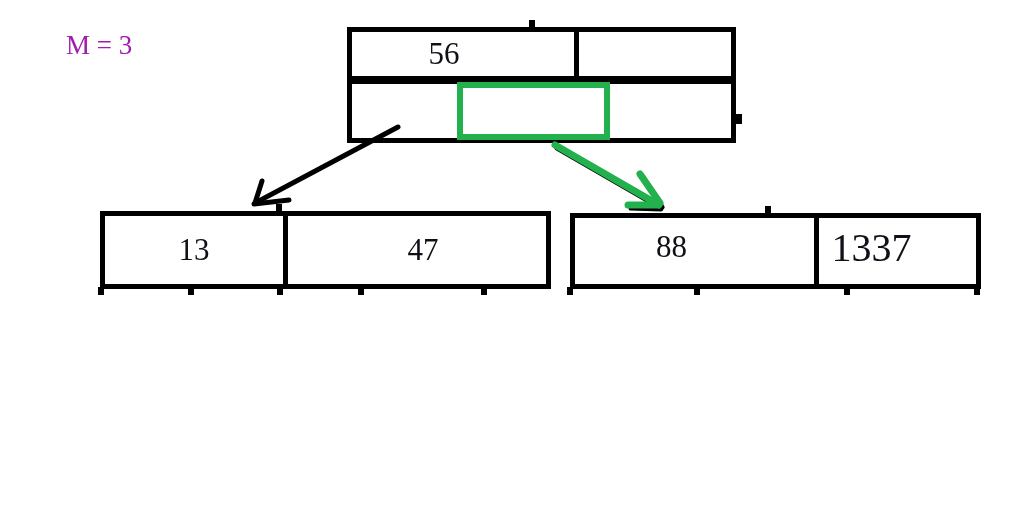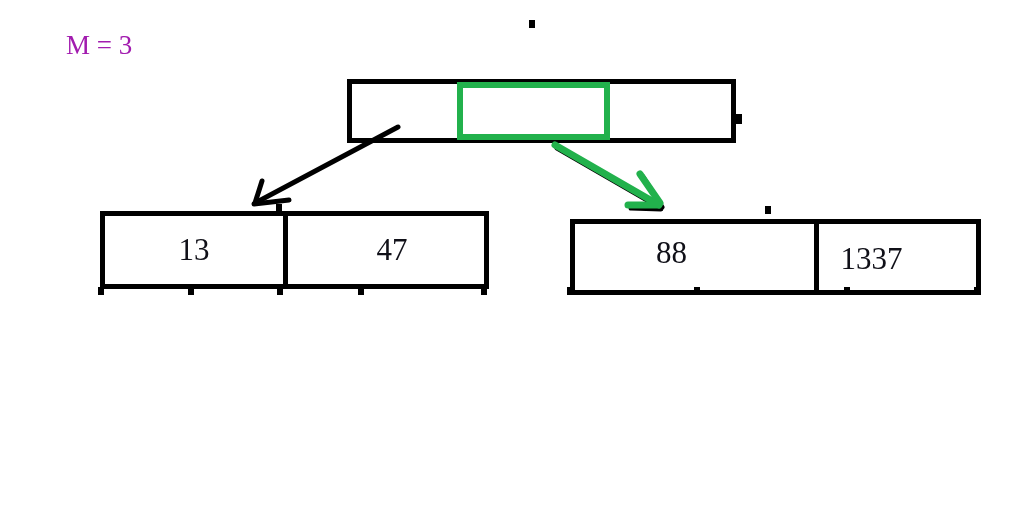--- a/index.html
+++ b/index.html
@@ -42,51 +42,55 @@
   .root-keys .k2 { flex: 1; }
 
   .root-ptrs { left: 347px; top: 79px; width: 389px; height: 64px; }
 
   .green-box {
     border: 6px solid var(--green);
     background: #ffffff;
   }
   .root-green-ptr { left: 457px; top: 82px; width: 153px; height: 58px; }
 
-  .left-leaf { left: 100px; top: 211px; width: 389px; height: 78px; }
+  .left-leaf { left: 100px; top: 211px; width: 451px; height: 78px; }
   .left-leaf .k1 { width: 178px; }
   .left-leaf .k2 { flex: 1; padding-left: 12px; }
 
-  .right-leaf { left: 570px; top: 213px; width: 411px; height: 76px; margin-top: 6px; }
+  .right-leaf { left: 570px; top: 213px; width: 411px; height: 76px; }
   .right-leaf .k1 { width: 193px; padding-right: 46px; padding-bottom: 8px; }
   .right-leaf .k2 { flex: 1; }
 
   .green-key {
-    left: 761px; top: 219px; width: 221px; height: 79px;
+    left: 761px; top: 208px; width: 221px; height: 79px;
     background: transparent;
     display: flex; align-items: center; justify-content: center;
-    font-size: 31px; color: #101018;
+    font-size: 40px; color: #101018;
   }
 
   .tick { background: var(--ink); }
 
   .arrows-layer {
     left: 0; top: 0; width: 1015px; height: 520px;
     pointer-events: none;
   }
   .stroke-ink  { stroke: var(--ink);  stroke-linecap: round; fill: none; }
   .stroke-green{ stroke: var(--green); stroke-linecap: round; fill: none; }
 </style>
 </head>
 <body>
 
 <div id="canvas">
 
   <div class="abs order-label">M = 3</div>
 
+  <div class="abs node-row root-keys">
+    <div class="cell k1 div-right">56</div>
+    <div class="cell k2"></div>
+  </div>
 
   <div class="abs tick" style="left:529px; top:20px; width:6px; height:8px;"></div>
 
   <div class="abs node-row root-ptrs"></div>
 
   <div class="abs green-box root-green-ptr"></div>
 
   <div class="abs tick" style="left:734px; top:114px; width:8px; height:10px;"></div>
 
   <div class="abs node-row left-leaf">

